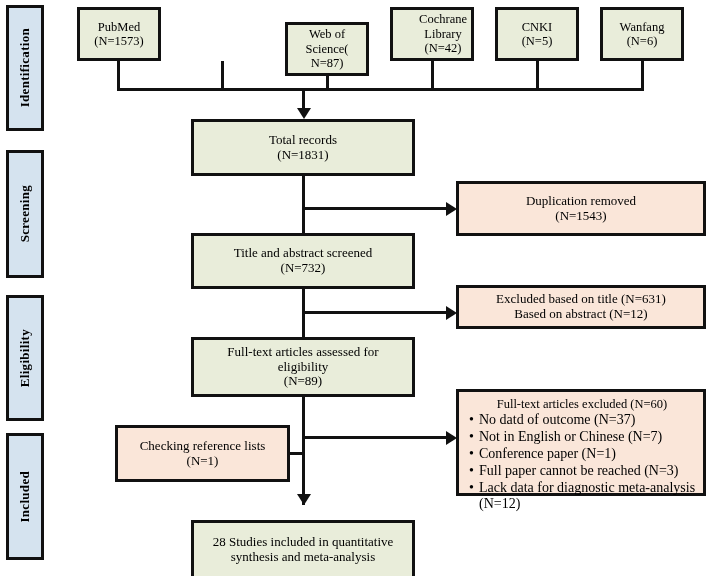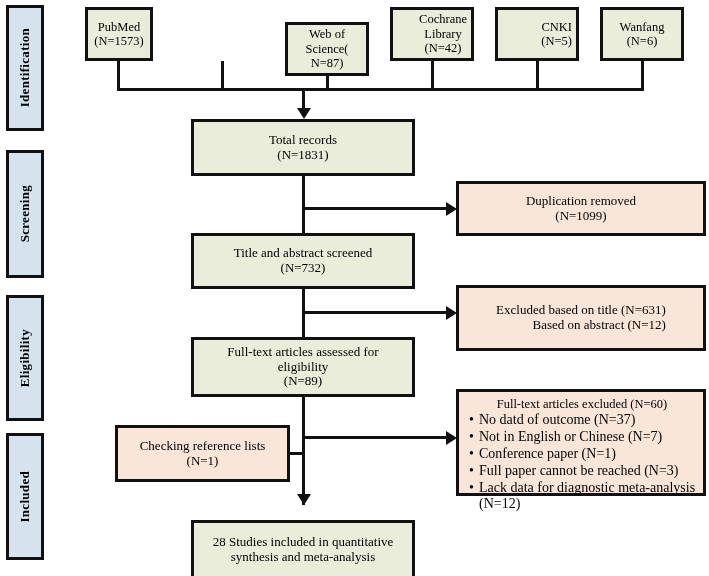--- a/index.html
+++ b/index.html
@@ -143,35 +143,35 @@
   <div class="stage" style="left:6px; top:150px; width:38px; height:128px;">
     <span class="vtxt">Screening</span>
   </div>
   <div class="stage" style="left:6px; top:295px; width:38px; height:126px;">
     <span class="vtxt">Eligibility</span>
   </div>
   <div class="stage" style="left:6px; top:433px; width:38px; height:127px;">
     <span class="vtxt">Included</span>
   </div>
 
-  <div class="box green fs-src" style="left:77px; top:7px; width:68px; height:54px;margin-left:8px;">
+  <div class="box green fs-src" style="left:77px; top:7px; width:84px; height:54px;">
     <span class="txt">PubMed
 (N=1573)</span>
   </div>
   <div class="box green fs-src" style="left:285px; top:7px; width:84px; height:54px;margin-top:15px;">
     <span class="txt">Web of
 Science(
 N=87)</span>
   </div>
   <div class="box green fs-src" style="left:390px; top:7px; width:84px; height:54px;justify-content:flex-end;">
     <span class="txt">Cochrane
 Library
 (N=42)</span>
   </div>
-  <div class="box green fs-src" style="left:495px; top:7px; width:84px; height:54px;justify-content:flex-end;">
+  <div class="box green fs-src" style="left:495px; top:7px; width:84px; height:54px;">
     <span class="txt">CNKI
 (N=5)</span>
   </div>
   <div class="box green fs-src" style="left:600px; top:7px; width:84px; height:54px;">
     <span class="txt">Wanfang
 (N=6)</span>
   </div>
 
   <div class="ln vline" style="left:117px; top:61px; height:30px;"></div>
   <div class="ln vline" style="left:221px; top:61px; height:30px;"></div>
@@ -189,33 +189,33 @@
     <span class="txt">Total records
 (N=1831)</span>
   </div>
 
   <div class="ln vline" style="left:302px; top:176px; height:57px;"></div>
   <div class="ln hline" style="left:302px; top:207px; width:150px;"></div>
   <div class="arrow-right" style="left:446px; top:201.5px;"></div>
 
   <div class="box peach fs-main" style="left:456px; top:181px; width:250px; height:55px;">
     <span class="txt">Duplication removed
-(N=1099)</span>
+(N=1543)</span>
   </div>
 
   <div class="box green fs-main" style="left:191px; top:233px; width:224px; height:56px;">
     <span class="txt">Title and abstract screened
 (N=732)</span>
   </div>
 
   <div class="ln vline" style="left:302px; top:289px; height:48px;"></div>
   <div class="ln hline" style="left:302px; top:311px; width:150px;"></div>
   <div class="arrow-right" style="left:446px; top:305.5px;"></div>
 
-  <div class="box peach fs-main" style="left:456px; top:285px; width:250px; height:66px;text-align:right;">
+  <div class="box peach fs-main" style="left:456px; top:285px; width:250px; height:44px;">
     <span class="txt">Excluded based on title (N=631)
 Based on abstract (N=12)</span>
   </div>
 
   <div class="box green fs-main" style="left:191px; top:337px; width:224px; height:60px;">
     <span class="txt">Full-text articles assessed for
 eligibility
 (N=89)</span>
   </div>
 

